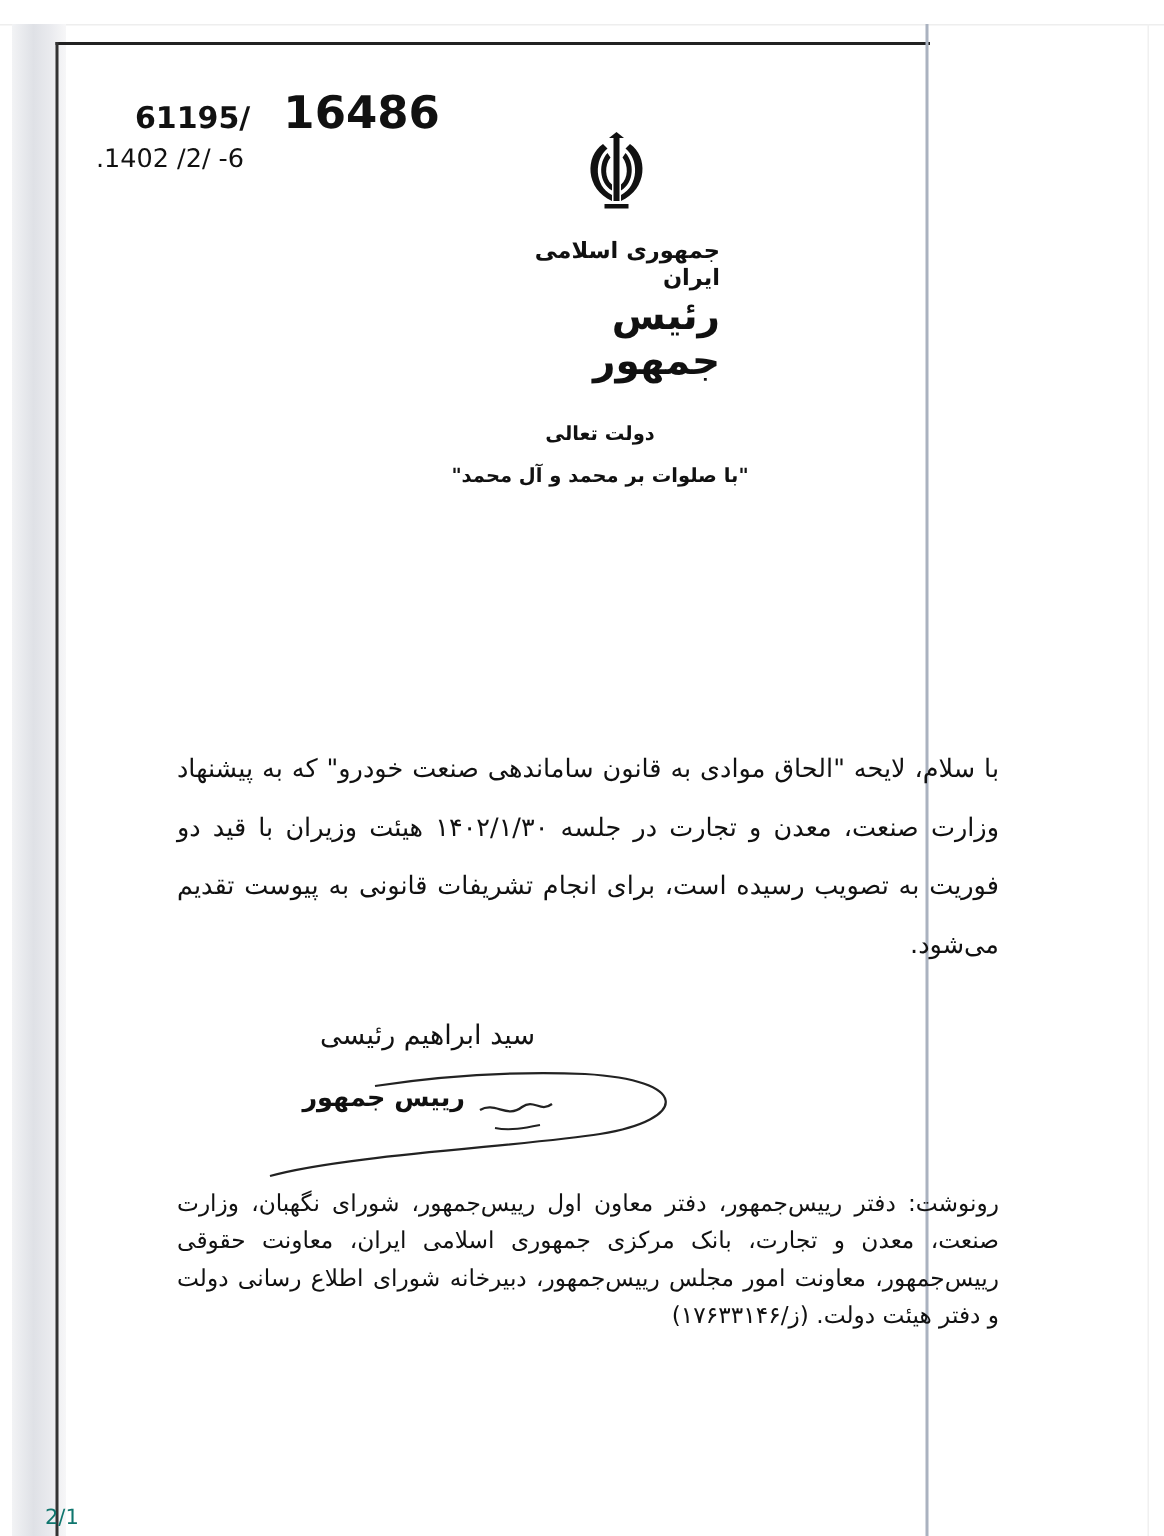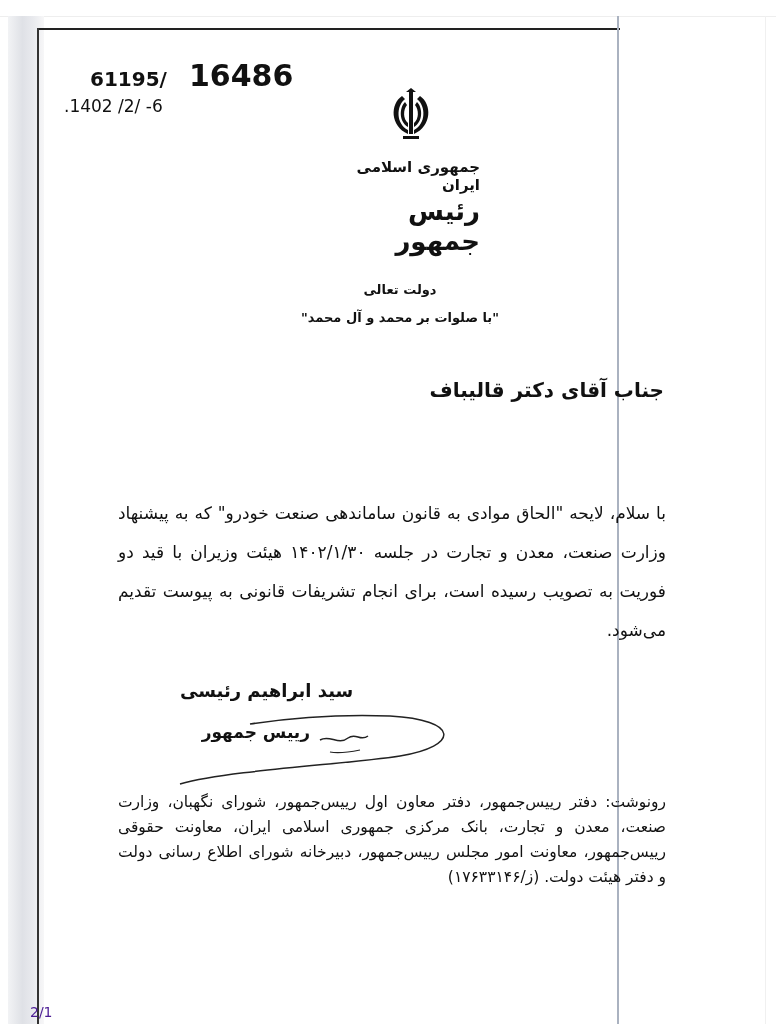--- a/index.html
+++ b/index.html
@@ -27,28 +27,28 @@
     .header-line1 { position: absolute; left: 340px; top: 158px; width: 140px; text-align: right; font-size: 15px; font-weight: bold; direction: rtl; }
     .header-line2 { position: absolute; left: 340px; top: 196px; width: 140px; text-align: right; font-size: 26px; font-weight: bold; direction: rtl; }
 
     .bism { position: absolute; left: 300px; top: 282px; width: 200px; text-align: center; font-size: 13px; font-weight: bold; direction: rtl; }
     .salawat { position: absolute; left: 270px; top: 310px; width: 260px; text-align: center; font-size: 13px; font-weight: bold; direction: rtl; }
 
     .addressee { position: absolute; right: 112px; top: 370px; direction: rtl; font-size: 20px; font-weight: bold; line-height: 40px; text-align: right; }
 
     .body-text { position: absolute; left: 118px; width: 548px; top: 494px; direction: rtl; text-align: justify; text-align-last: right; font-size: 17px; line-height: 39px; }
 
-    .signer-name { position: absolute; left: 180px; top: 680px; width: 210px; direction: rtl; text-align: left; font-size: 18px; font-weight: bold; }
+    .signer-name { position: absolute; left: 180px; top: 680px; width: 210px; direction: rtl; text-align: center; font-size: 18px; font-weight: normal; }
     .signer-title { position: absolute; left: 190px; top: 722px; width: 120px; direction: rtl; text-align: right; font-size: 17px; font-weight: bold; }
     .signature { position: absolute; left: 170px; top: 700px; width: 280px; height: 90px; }
 
     .cc-block { position: absolute; left: 118px; width: 548px; top: 790px; direction: rtl; text-align: justify; text-align-last: right; font-size: 15.5px; line-height: 25px; }
     .cc-label { font-weight: normal; }
 
-    .page-number { position: absolute; left: 30px; top: 1004px; font-size: 14px; color: #4c1d95; direction: ltr; }
+    .page-number { position: absolute; left: 30px; top: 1004px; font-size: 14px; color: #0f766e; direction: ltr; }
   </style>
 </head>
 <body>
 
 <div class="top-strip"></div>
 <div class="left-strip"></div>
 <div class="frame-top"></div>
 <div class="frame-left"></div>
 <div class="fold-line"></div>
 <div class="right-edge"></div>
@@ -67,21 +67,20 @@
   <path d="M18 4 L23 0 L28 4 Z" fill="#111"></path>
   <rect x="15" y="48" width="16" height="3" fill="#111"></rect>
 </svg>
 <div class="header-line1">جمهوری اسلامی ایران</div>
 <div class="header-line2">رئیس جمهور</div>
 
 <div class="bism">دولت تعالی</div>
 <div class="salawat">"با صلوات بر محمد و آل محمد"</div>
 
 <div class="addressee">
-  <div>جناب آقای دکتر قالیباف</div>
 </div>
 
 <div class="body-text">با سلام، لایحه "الحاق موادی به قانون ساماندهی صنعت خودرو" که به پیشنهاد وزارت صنعت، معدن و تجارت در جلسه ۱۴۰۲/۱/۳۰ هیئت وزیران با قید دو فوریت به تصویب رسیده است، برای انجام تشریفات قانونی به پیوست تقدیم می‌شود.</div>
 
 <div class="signer-name">سید ابراهیم رئیسی</div>
 <svg class="signature" viewBox="0 0 280 90">
   <path d="M10 84 C60 70 180 64 230 56 C290 46 290 20 220 16 C170 14 120 18 80 24" fill="none" stroke="#222" stroke-width="1.5"></path>
   <path d="M150 40 C160 34 168 46 178 38 C186 32 190 42 198 36" fill="none" stroke="#222" stroke-width="1.5"></path>
   <path d="M160 52 C170 54 180 52 190 50" fill="none" stroke="#222" stroke-width="1.2"></path>
 </svg>

